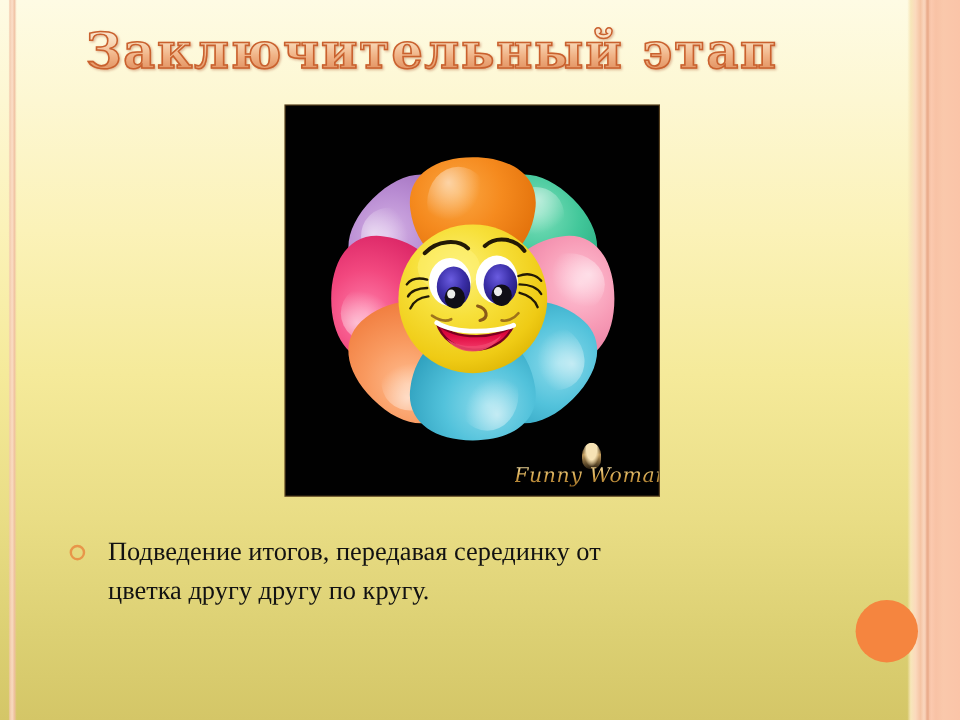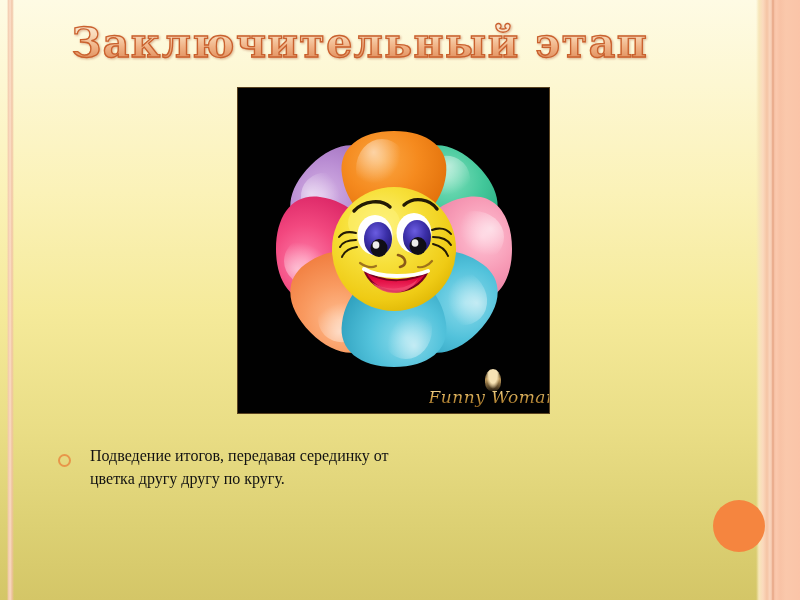--- a/index.html
+++ b/index.html
@@ -106,21 +106,21 @@
     position:absolute;left:56px;top:444px;width:588px;
   }
   #bullet{
     position:absolute;left:2px;top:10px;
     width:9px;height:9px;border-radius:50%;
     border:2px solid #E8964A;background:transparent;
   }
   #body-text{
     margin:0;padding-left:34px;
     font-family:"Liberation Serif", serif;
-    font-size:16px;line-height:1.45;
+    font-size:22px;line-height:1.45;
     color:#121212;text-align:justify;
     text-justify:inter-word;
   }
   #body-text .lastline{text-align:left;}
 
   
   #orange-dot{
     position:absolute;left:713px;top:500px;
     width:52px;height:52px;border-radius:50%;
     background:#F5853F;

